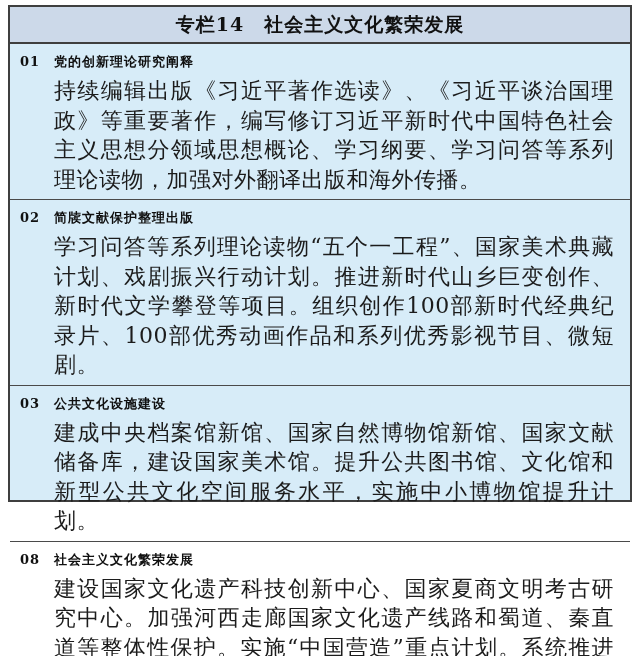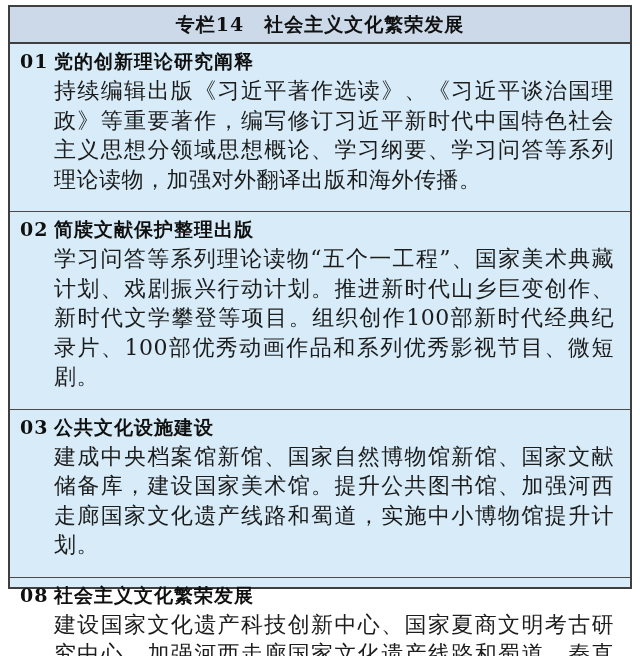--- a/index.html
+++ b/index.html
@@ -16,21 +16,21 @@
     width: 640px;
     height: 656px;
     background: #ffffff;
     overflow: hidden;
   }
   .panel {
     position: absolute;
     left: 8px;
     top: 5px;
     width: 624px;
-    height: 584px;
+    height: 497px;
     box-sizing: border-box;
     border: 2px solid #3f3f3f;
     background: #d7ecf8;
   }
   .title-bar {
     box-sizing: border-box;
     height: 37px;
     background: #ccd9e9;
     border-bottom: 2px solid #3f3f3f;
     display: flex;
@@ -43,27 +43,26 @@
   }
   .sections {
     display: block;
   }
   .section {
     box-sizing: border-box;
     padding: 3px 16px 5px 10px;
   }
   .section + .section {
     border-top: 1.5px solid #4a4a4a;
-    margin-top: 12px;
   }
   .sec-head {
     display: flex;
     align-items: baseline;
     font-weight: bold;
-    font-size: 19px;
+    font-size: 13px;
     line-height: 29px;
     color: #101010;
   }
   .sec-num {
     width: 26px;
     flex: 0 0 26px;
     letter-spacing: 1px;
   }
   .sec-title {
     margin-left: 8px;
@@ -101,21 +100,21 @@
       <span class="sec-title">简牍文献保护整理出版</span>
     </div>
     <div class="sec-body">学习问答等系列理论读物“五个一工程”、国家美术典藏计划、戏剧振兴行动计划。推进新时代山乡巨变创作、新时代文学攀登等项目。组织创作100部新时代经典纪录片、100部优秀动画作品和系列优秀影视节目、微短剧。</div>
   </div>
 
   <div class="section">
     <div class="sec-head">
       <span class="sec-num">03</span>
       <span class="sec-title">公共文化设施建设</span>
     </div>
-    <div class="sec-body">建成中央档案馆新馆、国家自然博物馆新馆、国家文献储备库，建设国家美术馆。提升公共图书馆、加强河西走廊国家文化遗产线路和蜀道，实施中小博物馆提升计划。</div>
+    <div class="sec-body">建成中央档案馆新馆、国家自然博物馆新馆、国家文献储备库，建设国家美术馆。提升公共图书馆、文化馆和新型公共文化空间服务水平，实施中小博物馆提升计划。</div>
   </div>
 
   <div class="section">
     <div class="sec-head">
       <span class="sec-num">08</span>
       <span class="sec-title">社会主义文化繁荣发展</span>
     </div>
     <div class="sec-body">建设国家文化遗产科技创新中心、国家夏商文明考古研究中心。加强河西走廊国家文化遗产线路和蜀道、秦直道等整体性保护。实施“中国营造”重点计划。系统推进《永乐大典》、敦煌文献、简牍文献保护整理出版。实施重要革命旧址维修和馆藏革命文物修复计划。建设国家文物资源大数据库。保护提升世界文化遗产和一批历史文化名城、街区、村镇。</div>
   </div>
 

